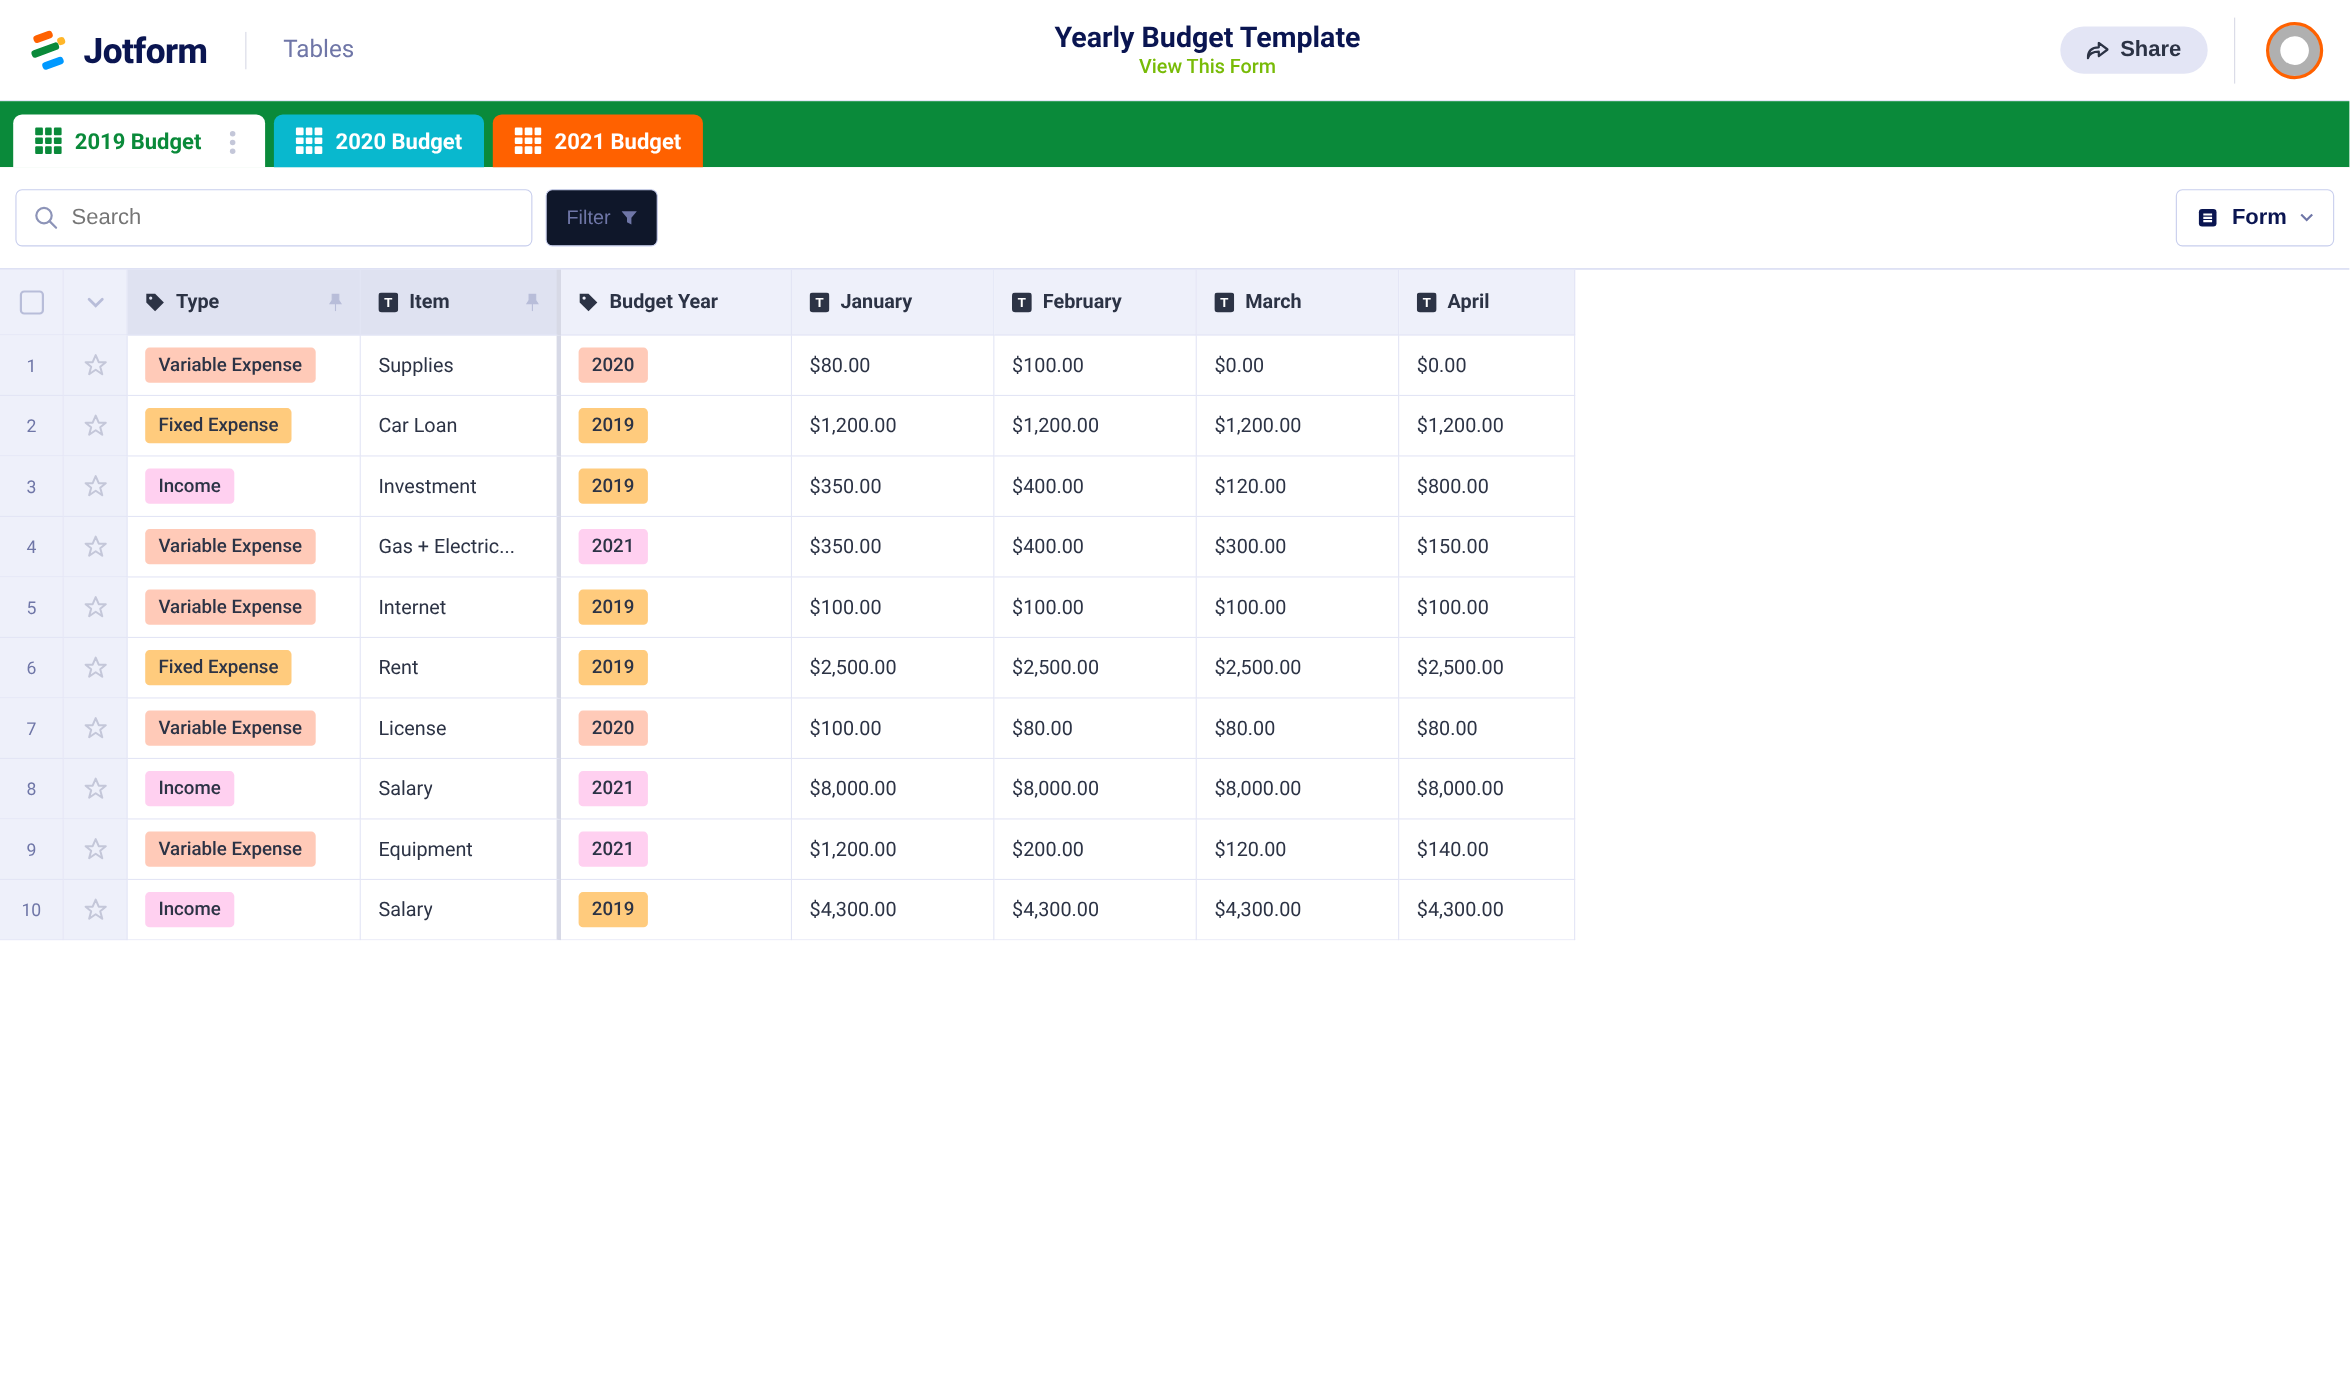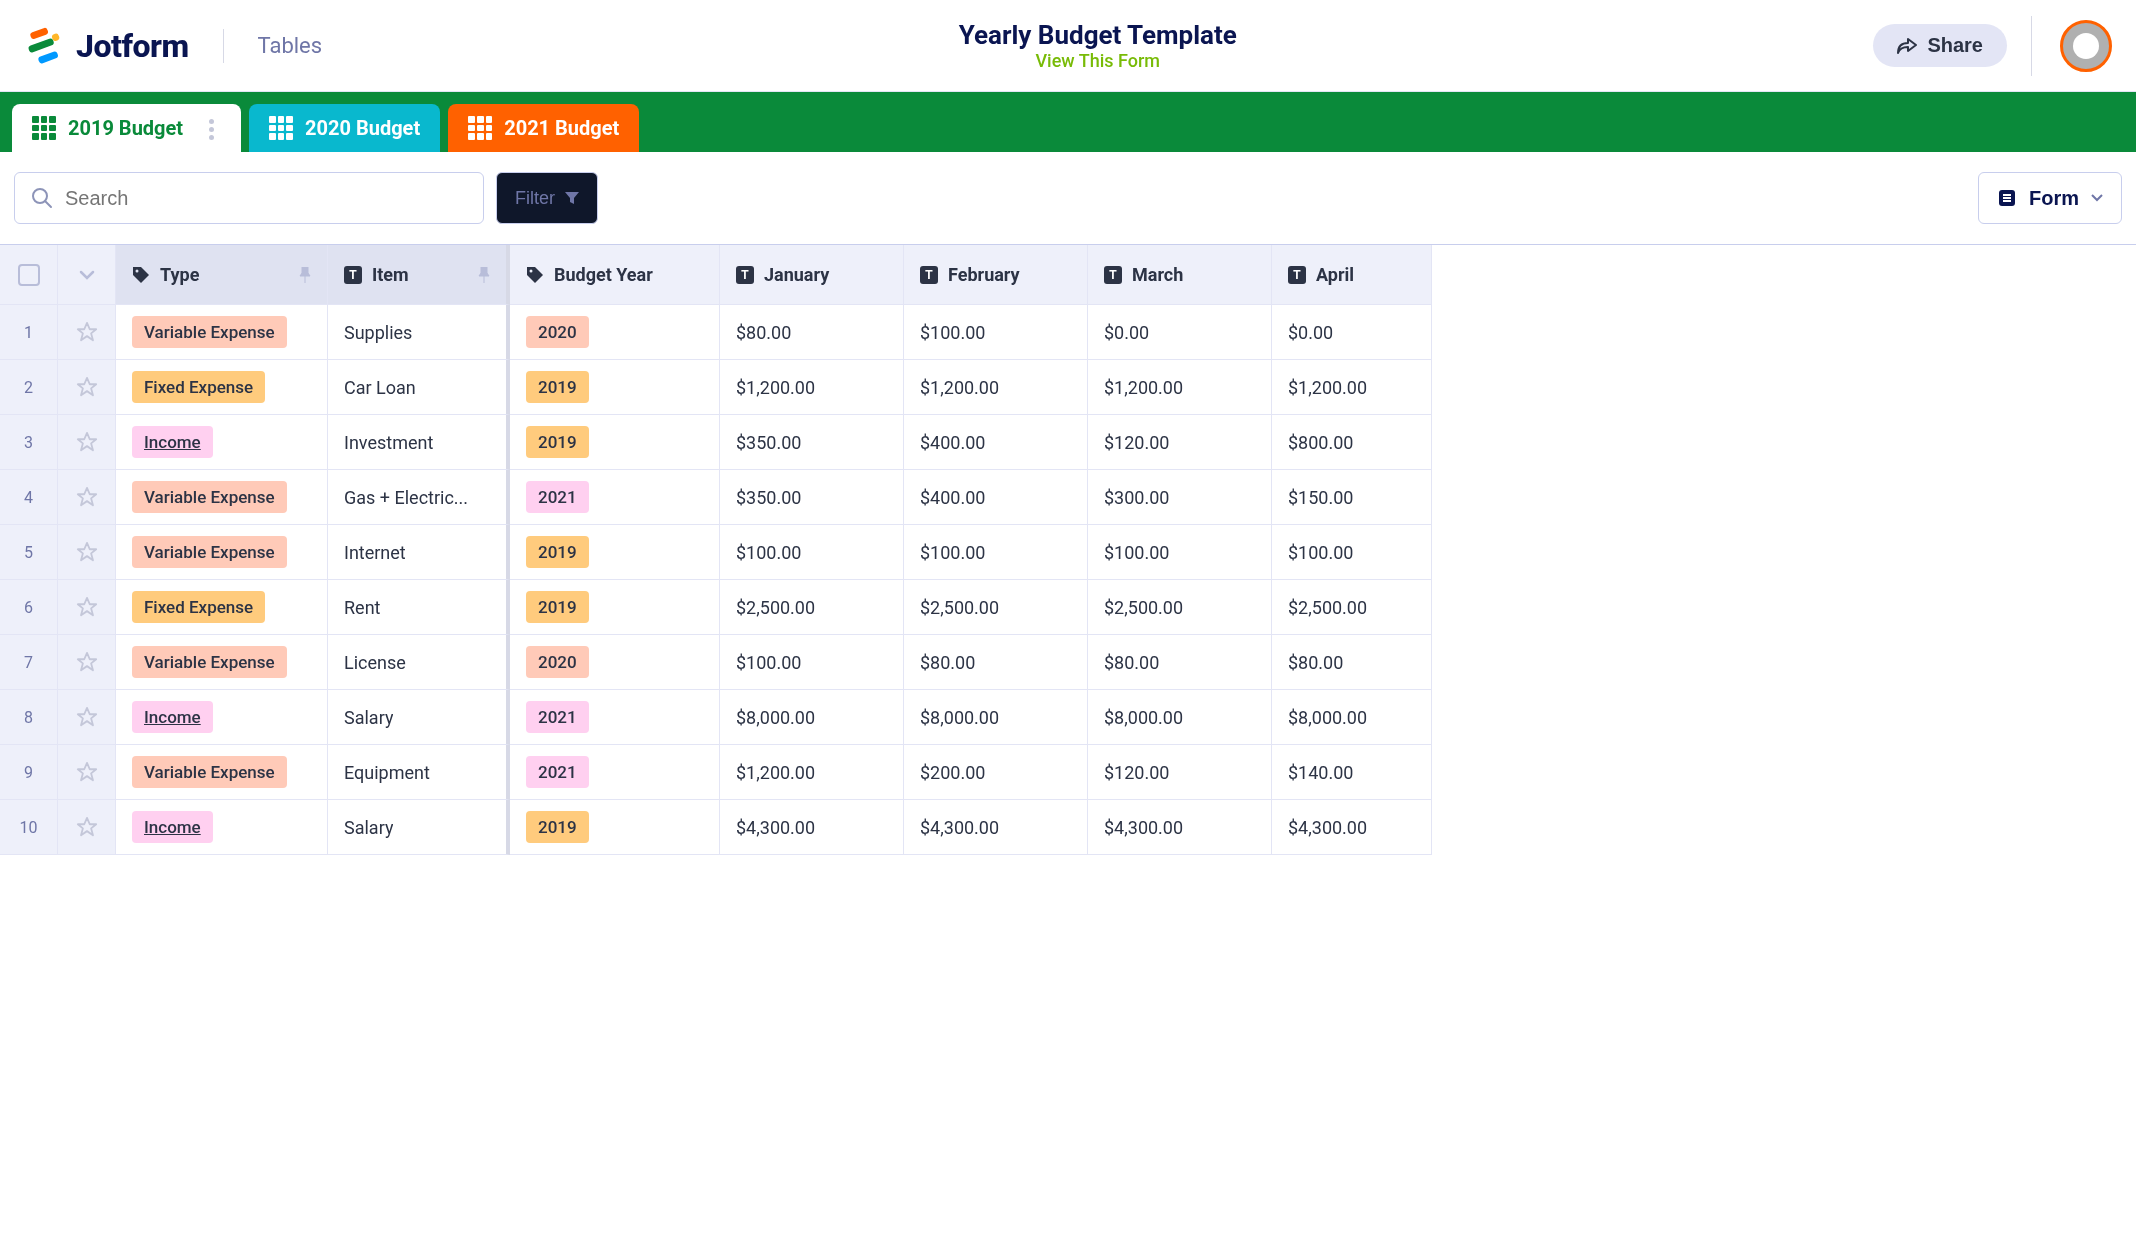--- a/index.html
+++ b/index.html
@@ -51,21 +51,21 @@
 .th .hicon { margin-right: 10px; color: #2c3345; }
 .pin-icon { margin-left: auto; color: #b8bdd9; }
 .rownum { background: #eef0fa; justify-content: center; color: #6f76a7; font-size: 16px; }
 .starcell { background: #eef0fa; justify-content: center; color: #c4c7d9; }
 .checkbox-sq { width: 22px; height: 22px; border: 2px solid #b8bdd9; border-radius: 4px; }
 .chev-down-sm { color: #b8bdd9; }
 
 .tagchip { padding: 6px 12px; border-radius: 4px; font-size: 17px; font-weight: 500; color: #2c3345; }
 .tag-variable { background: #ffcab8; }
 .tag-fixed { background: #ffcb7d; }
-.tag-income { background: #ffd0f0; text-decoration: underline; }
+.tag-income { background: #ffd0f0; }
 .tag-2019 { background: #ffcb7d; }
 .tag-2020 { background: #ffcab8; }
 .tag-2021 { background: #ffd0f0; }
 
 .cellval { font-size: 18px; color: #2c3345; white-space: nowrap; overflow: hidden; text-overflow: ellipsis; }
 
 
 .th:nth-child(4), .td.col-item { border-right: 4px solid #d7d9e6; }
 
 svg { display: block; }

